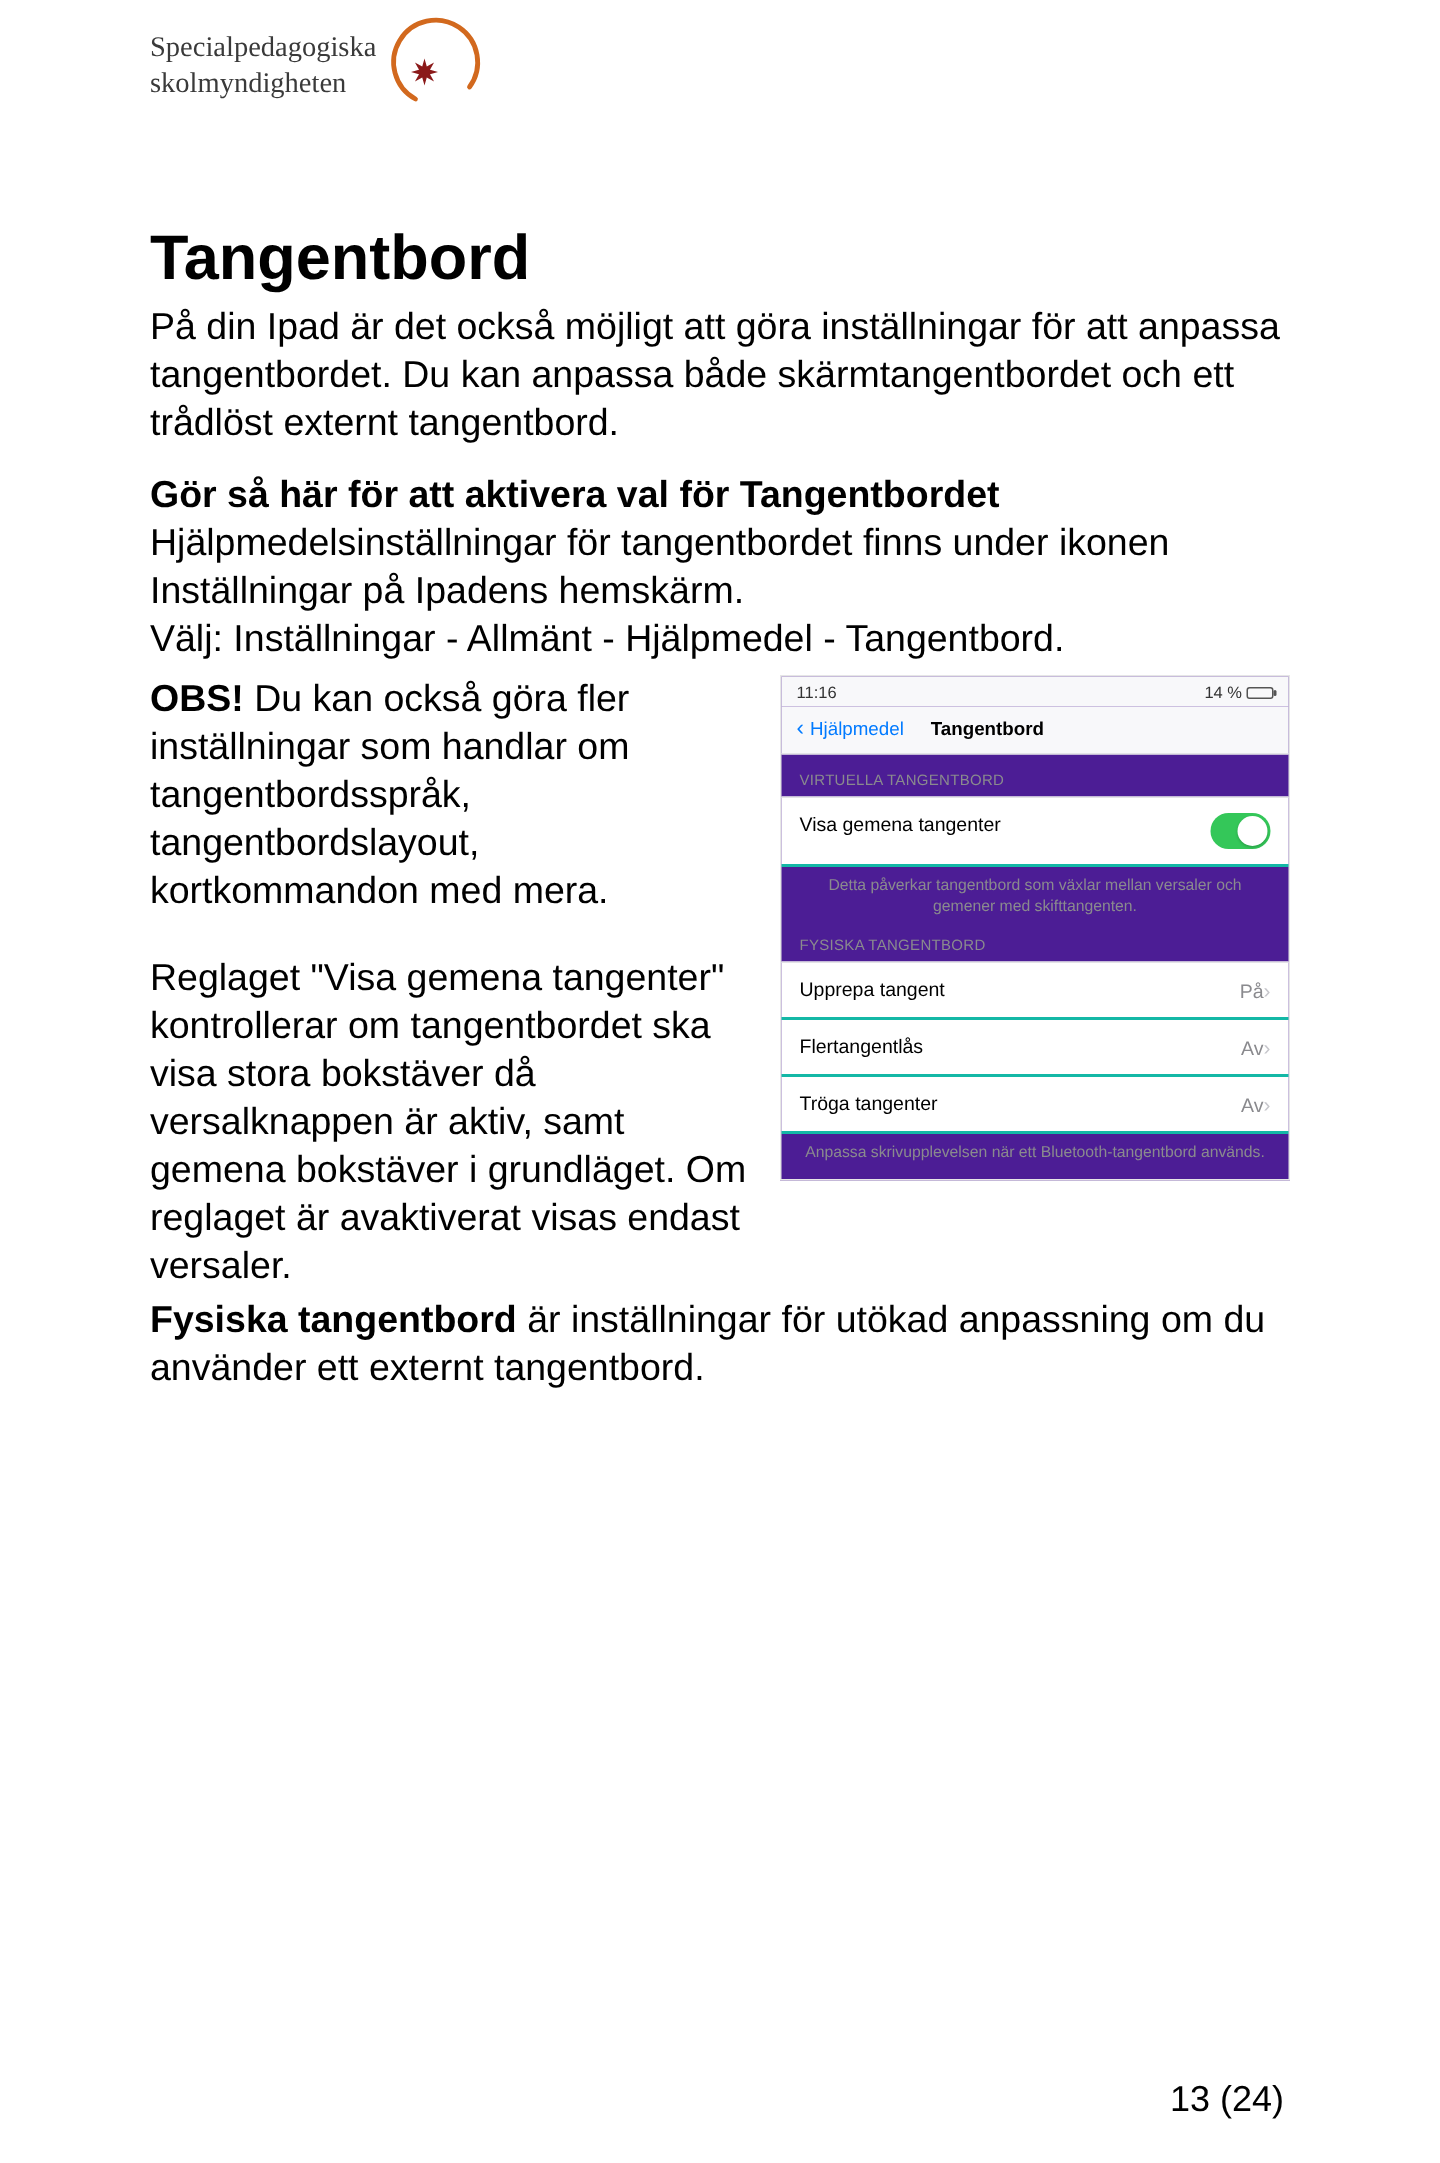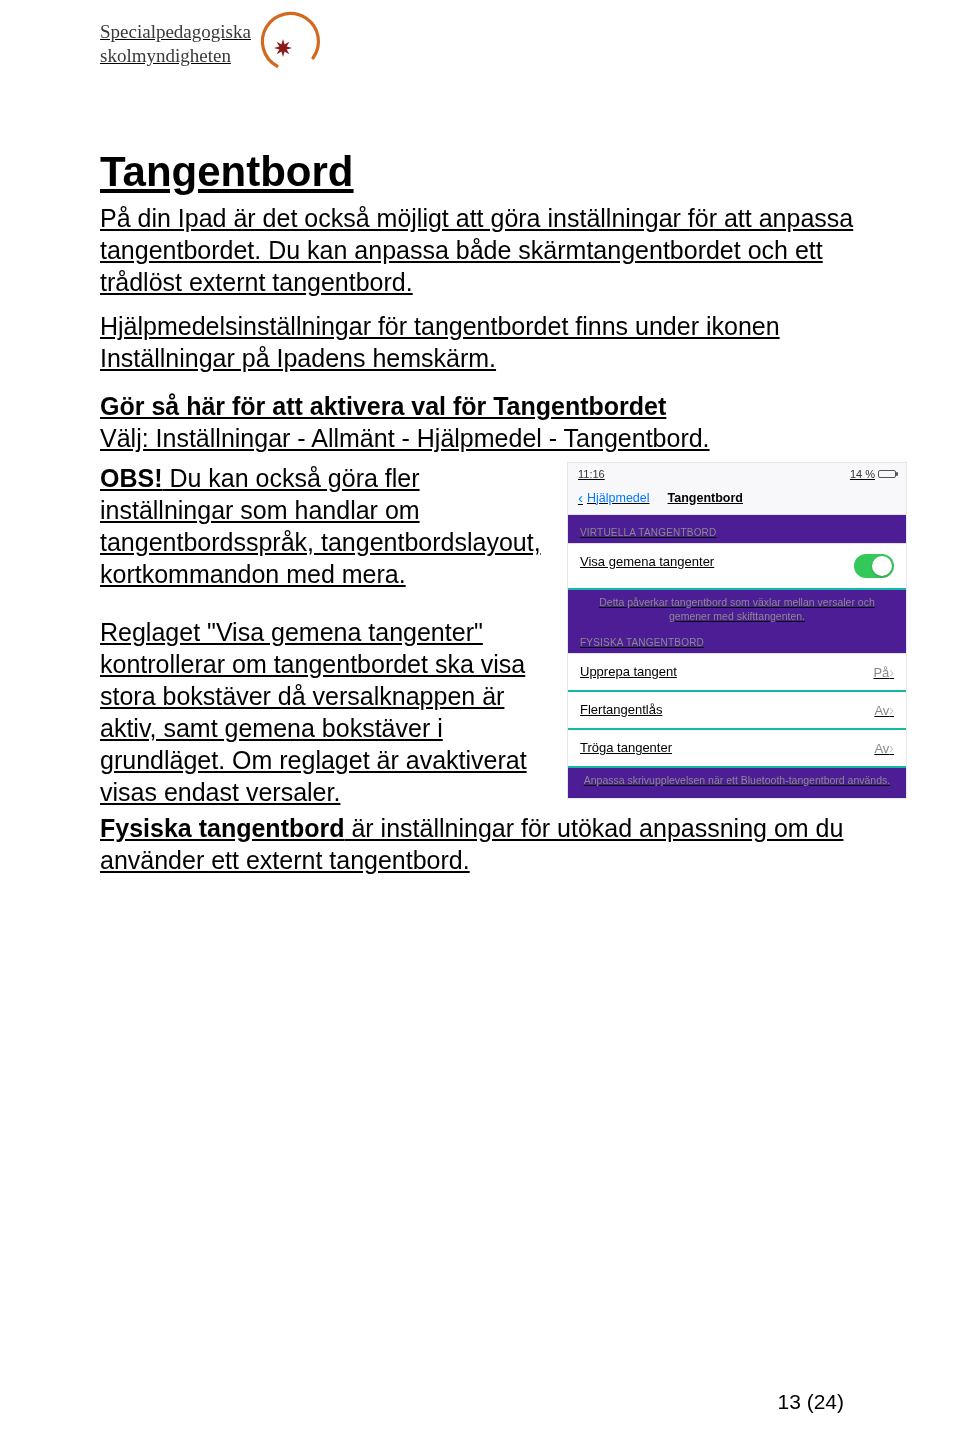--- a/index.html
+++ b/index.html
@@ -5,22 +5,21 @@
   * { box-sizing: border-box; margin: 0; padding: 0; }
   body {
     width: 960px;
     height: 1442px;
     background: #fff;
     font-family: Arial, Helvetica, sans-serif;
     color: #000;
     position: relative;
   }
   .page {
-    padding: 20px 53px 0 100px;
-    text-decoration: underline;
+    padding: 20px 100px 0 100px;
   }
   .logo-block {
     margin-bottom: 70px;
   }
   .logo-row {
     display: flex;
     align-items: flex-start;
     gap: 6px;
   }
   .logo-text {
@@ -118,22 +117,22 @@
   }
   .toggle::after {
     content: ""; position: absolute; right: 2px; top: 2px; width: 20px; height: 20px;
     background: #fff; border-radius: 50%; box-shadow: 0 1px 2px rgba(0,0,0,0.2);
   }
   .chev-r { color: #c7c7cc; font-size: 14px; }
 
   .page-num {
     position: absolute;
     bottom: 28px;
-    right: 116px;
-    font-size: 21px;
+    right: 104px;
+    font-size: 24px;
   }
 </style>
 </head>
 <body>
 
 <div class="page">
 
   <div class="logo-block">
     <div class="logo-row">
       <div class="logo-text">
@@ -152,22 +151,22 @@
           </g>
         </svg>
       </div>
     </div>
   </div>
 
   <h1 class="title">Tangentbord</h1>
 
   <p class="body-text para">På din Ipad är det också möjligt att göra inställningar för att anpassa tangentbordet. Du kan anpassa både skärmtangentbordet och ett trådlöst externt tangentbord.</p>
 
+  <p class="body-text bold" style="margin-top:16px">Gör så här för att aktivera val för Tangentbordet</p>
   <p class="body-text">Hjälpmedelsinställningar för tangentbordet finns under ikonen Inställningar på Ipadens hemskärm.</p>
-  <p class="body-text bold" style="margin-top:16px">Gör så här för att aktivera val för Tangentbordet</p>
   <p class="body-text">Välj: Inställningar - Allmänt - Hjälpmedel - Tangentbord.</p>
 
   <div class="content-row">
     <div class="left-col">
       <p class="body-text">
         <span class="bold">OBS!</span><span> Du kan också göra fler inställningar som handlar om tangentbordsspråk, tangentbordslayout, kortkommandon med mera.</span>
       </p>
       <p class="body-text" style="margin-top:26px">Reglaget "Visa gemena tangenter" kontrollerar om tangentbordet ska visa stora bokstäver då versalknappen är aktiv, samt gemena bokstäver i grundläget. Om reglaget är avaktiverat visas endast versaler.</p>
     </div>
     <div class="right-col">

